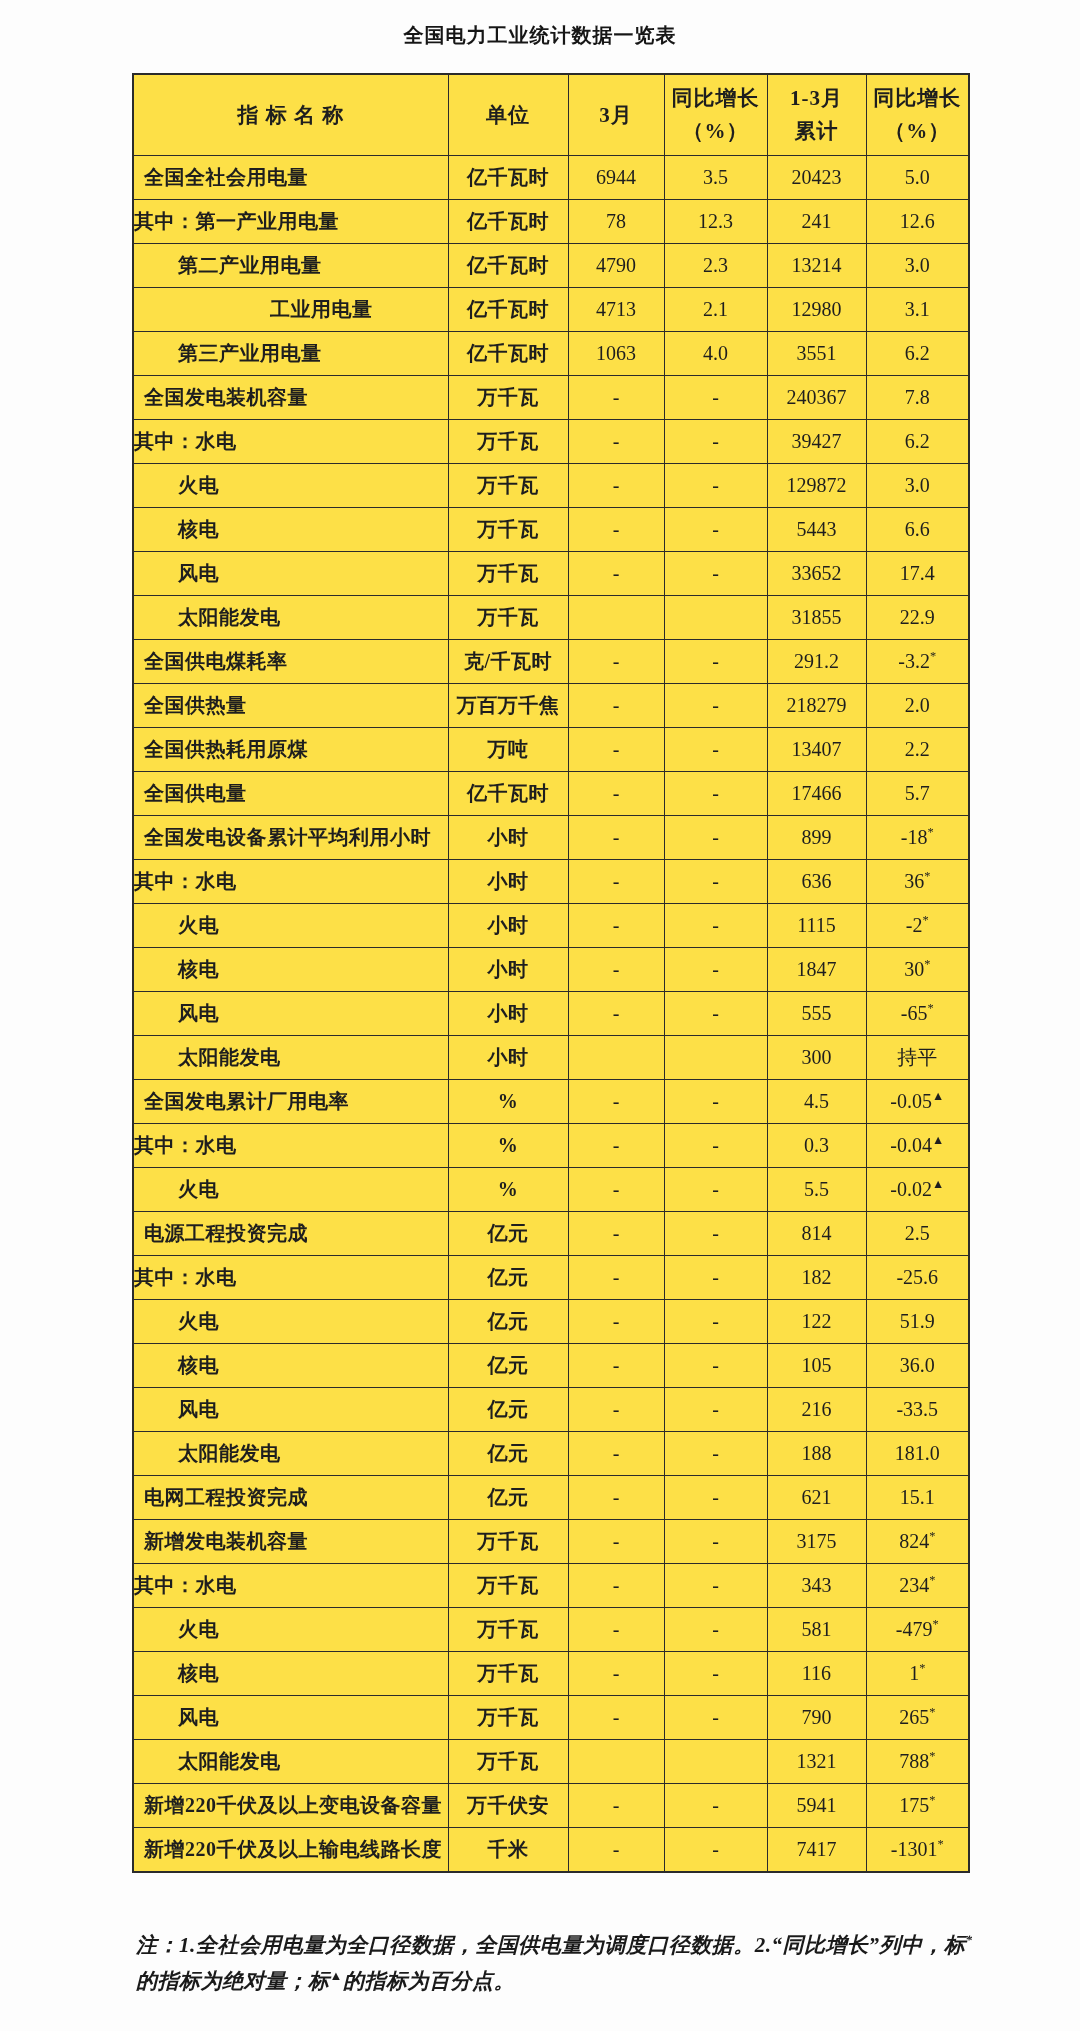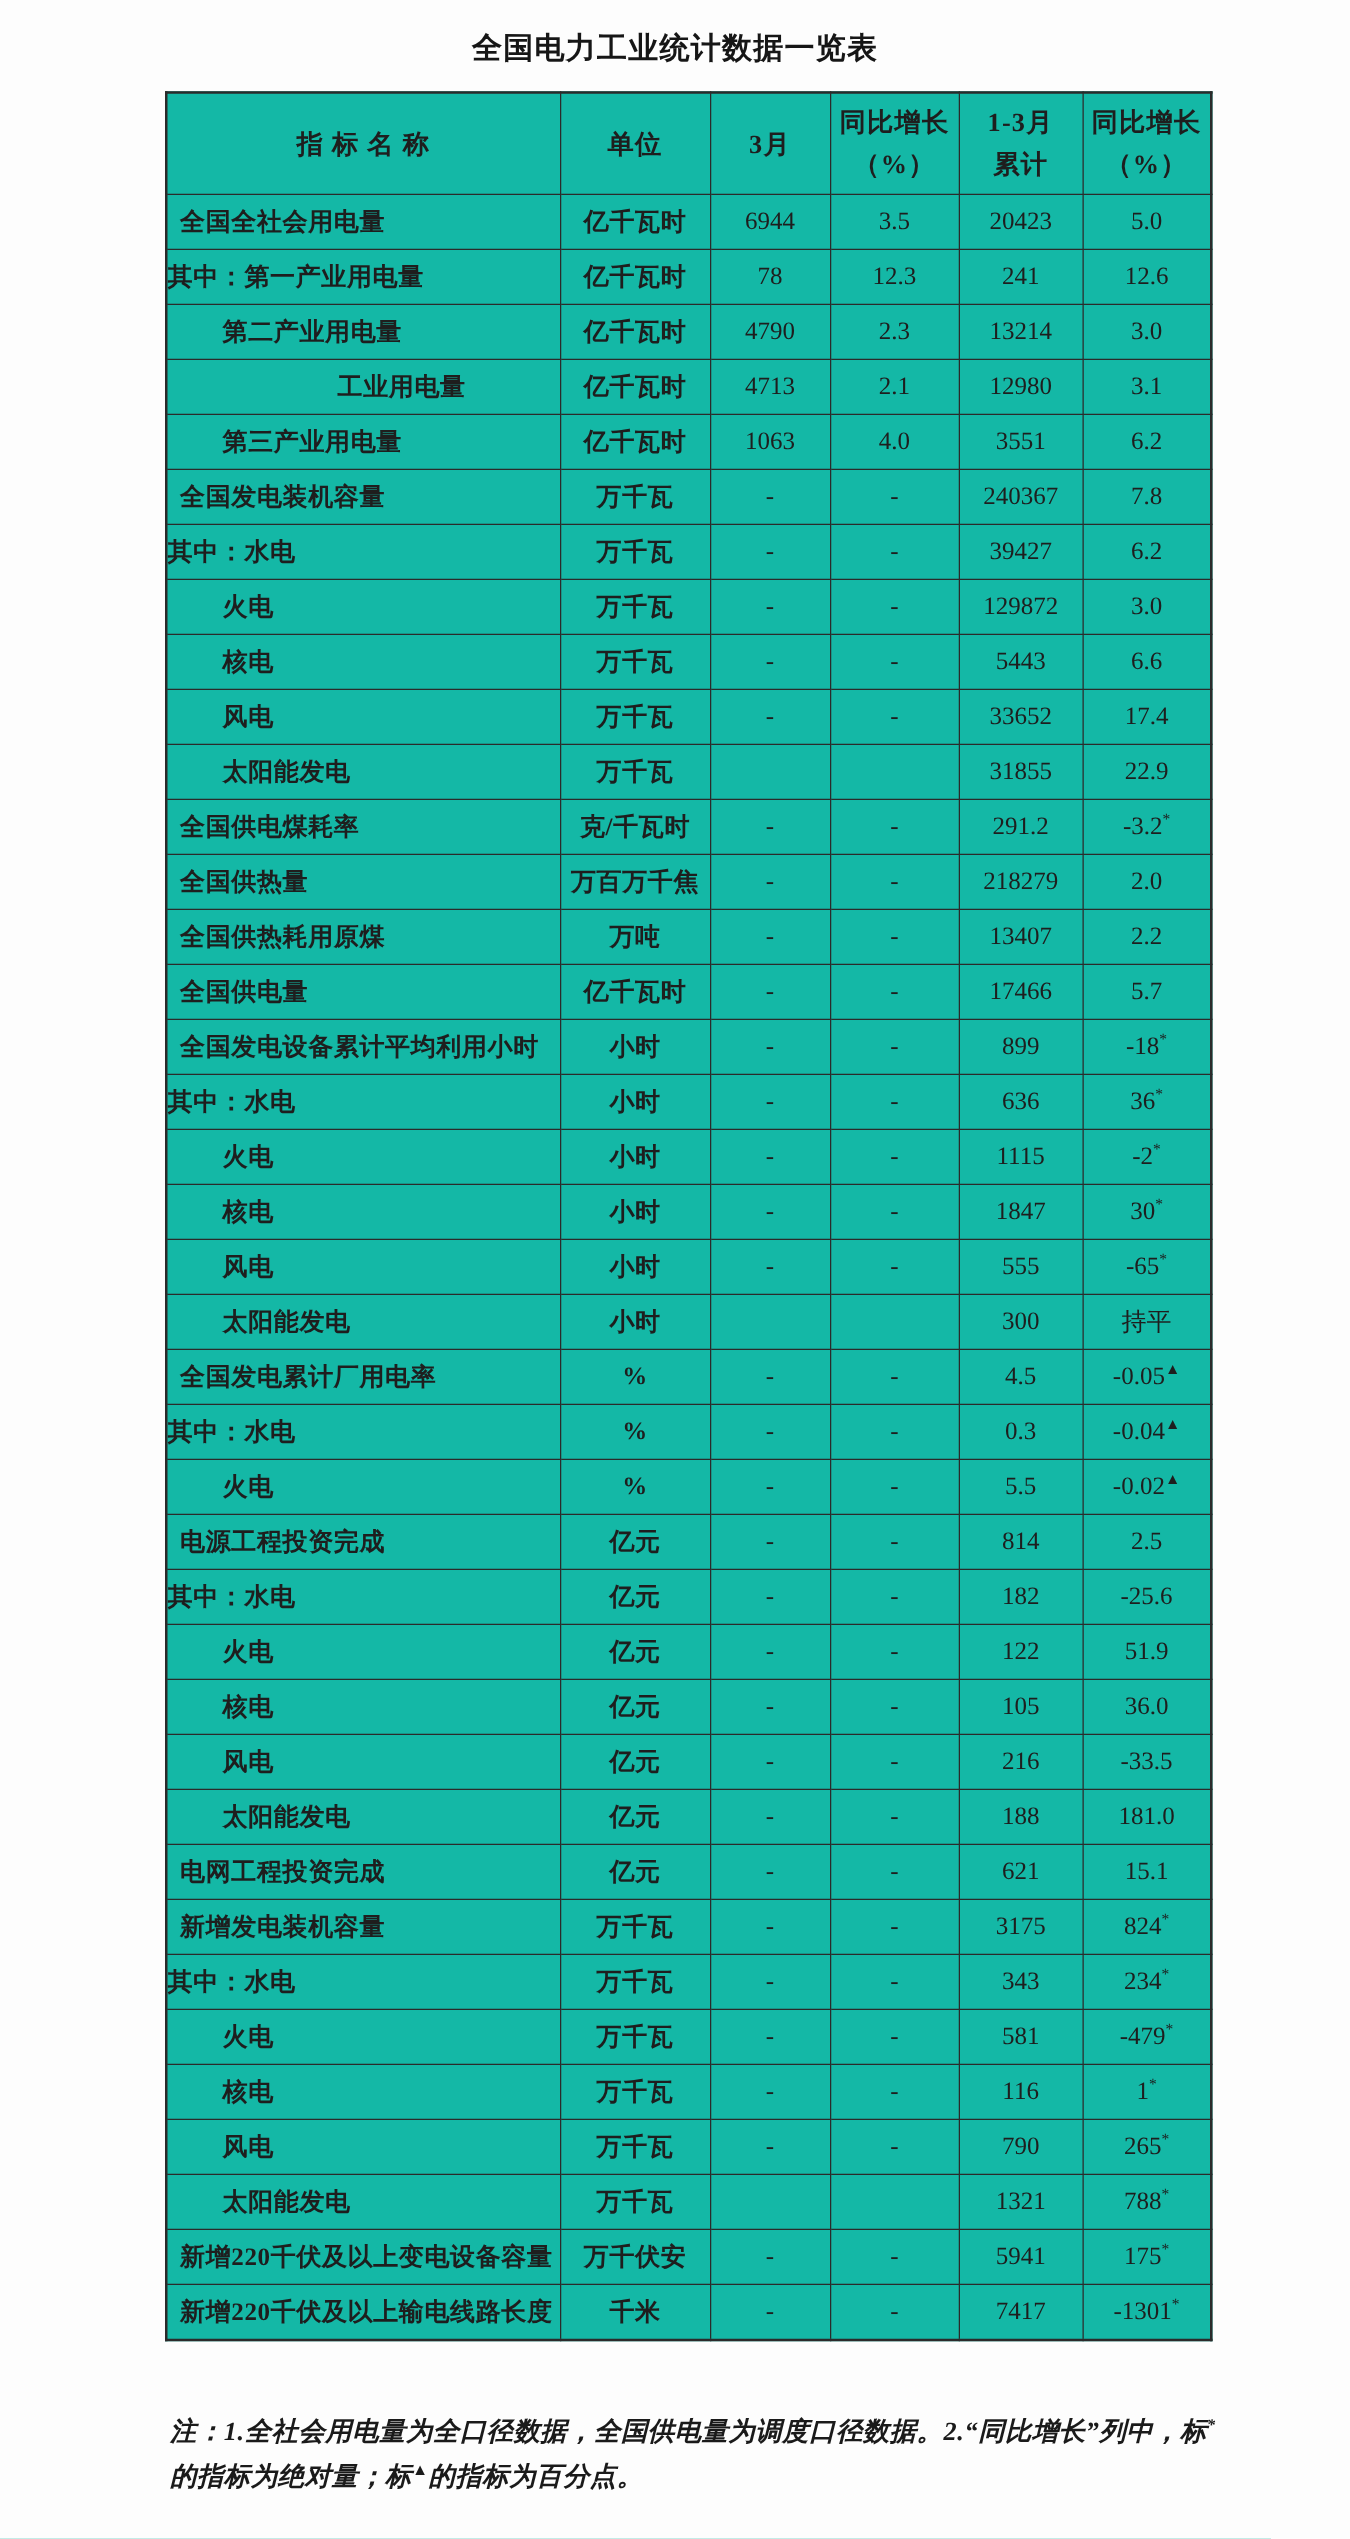--- a/index.html
+++ b/index.html
@@ -8,37 +8,37 @@
     height: 2031px;
     background: #fdfdfd;
     color: #1e1e1e;
     font-family: "Liberation Serif", "DejaVu Serif", serif;
     position: relative;
   }
   .page-title {
     padding-top: 22px;
     width: 1080px;
     text-align: center;
-    font-size: 24px;
+    font-size: 20px;
     font-weight: bold;
     letter-spacing: 1px;
     color: #161616;
   }
   .table-wrap {
     position: absolute;
     left: 132px;
     top: 73px;
     width: 836px;
   }
   table.stats {
     border-collapse: collapse;
     table-layout: fixed;
     width: 836px;
     border: 2px solid #2b2b2b;
-    background: #14b8a6;
+    background: #fde047;
   }
   table.stats th, table.stats td {
     border: 1px solid #2b2b2b;
     padding: 0;
     overflow: hidden;
     white-space: nowrap;
   }
   table.stats thead th {
     height: 80px;
     font-size: 21px;

